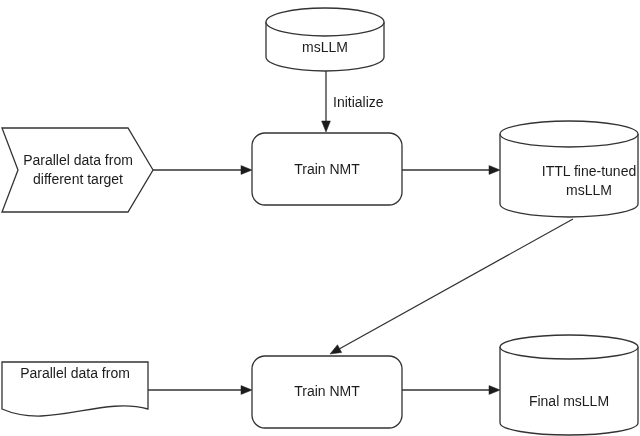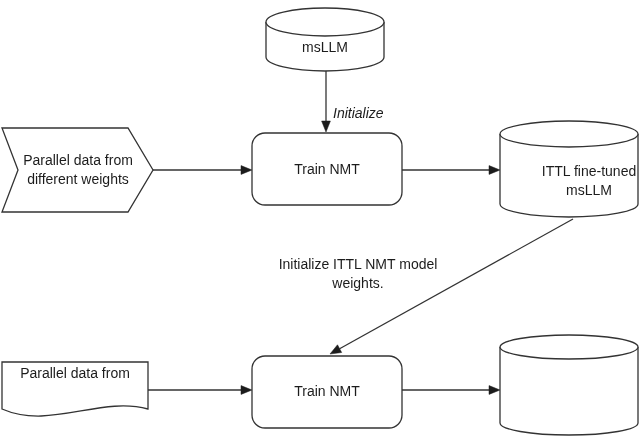--- a/index.html
+++ b/index.html
@@ -71,45 +71,44 @@
     <g>
       <path class="shape" d="M500,347 L500,423 A69,12 0 0 0 638,423 L638,347"></path>
       <ellipse class="shape" cx="569" cy="347" rx="69" ry="12"></ellipse>
     </g>
   </svg>
 
   <div class="label" style="left:266px; top:38px; width:118px;">
     <div>msLLM</div>
   </div>
 
-  <div class="label left-align" style="left:333px; top:104px; width:90px;font-style:italic;">
+  <div class="label left-align" style="left:333px; top:93px; width:90px;">
     <div>Initialize</div>
   </div>
 
   <div class="label" style="left:10px; top:151px; width:136px;">
     <div>Parallel data from</div>
-    <div>different weights</div>
+    <div>different target</div>
   </div>
 
   <div class="label" style="left:252px; top:160px; width:150px;">
     <div>Train NMT</div>
   </div>
 
   <div class="label" style="left:520px; top:162px; width:138px;">
     <div>ITTL fine-tuned</div>
     <div>msLLM</div>
   </div>
 
-  <div class="label" style="left:258px; top:255px; width:200px;">
-    <div>Initialize ITTL NMT model</div>
-    <div>weights.</div>
-  </div>
 
   <div class="label" style="left:4px; top:364px; width:142px;">
     <div>Parallel data from</div>
   </div>
 
   <div class="label" style="left:252px; top:382px; width:150px;">
     <div>Train NMT</div>
   </div>
 
+  <div class="label" style="left:500px; top:392px; width:138px;">
+    <div>Final msLLM</div>
+  </div>
 
 </div>
 
 </body></html>

